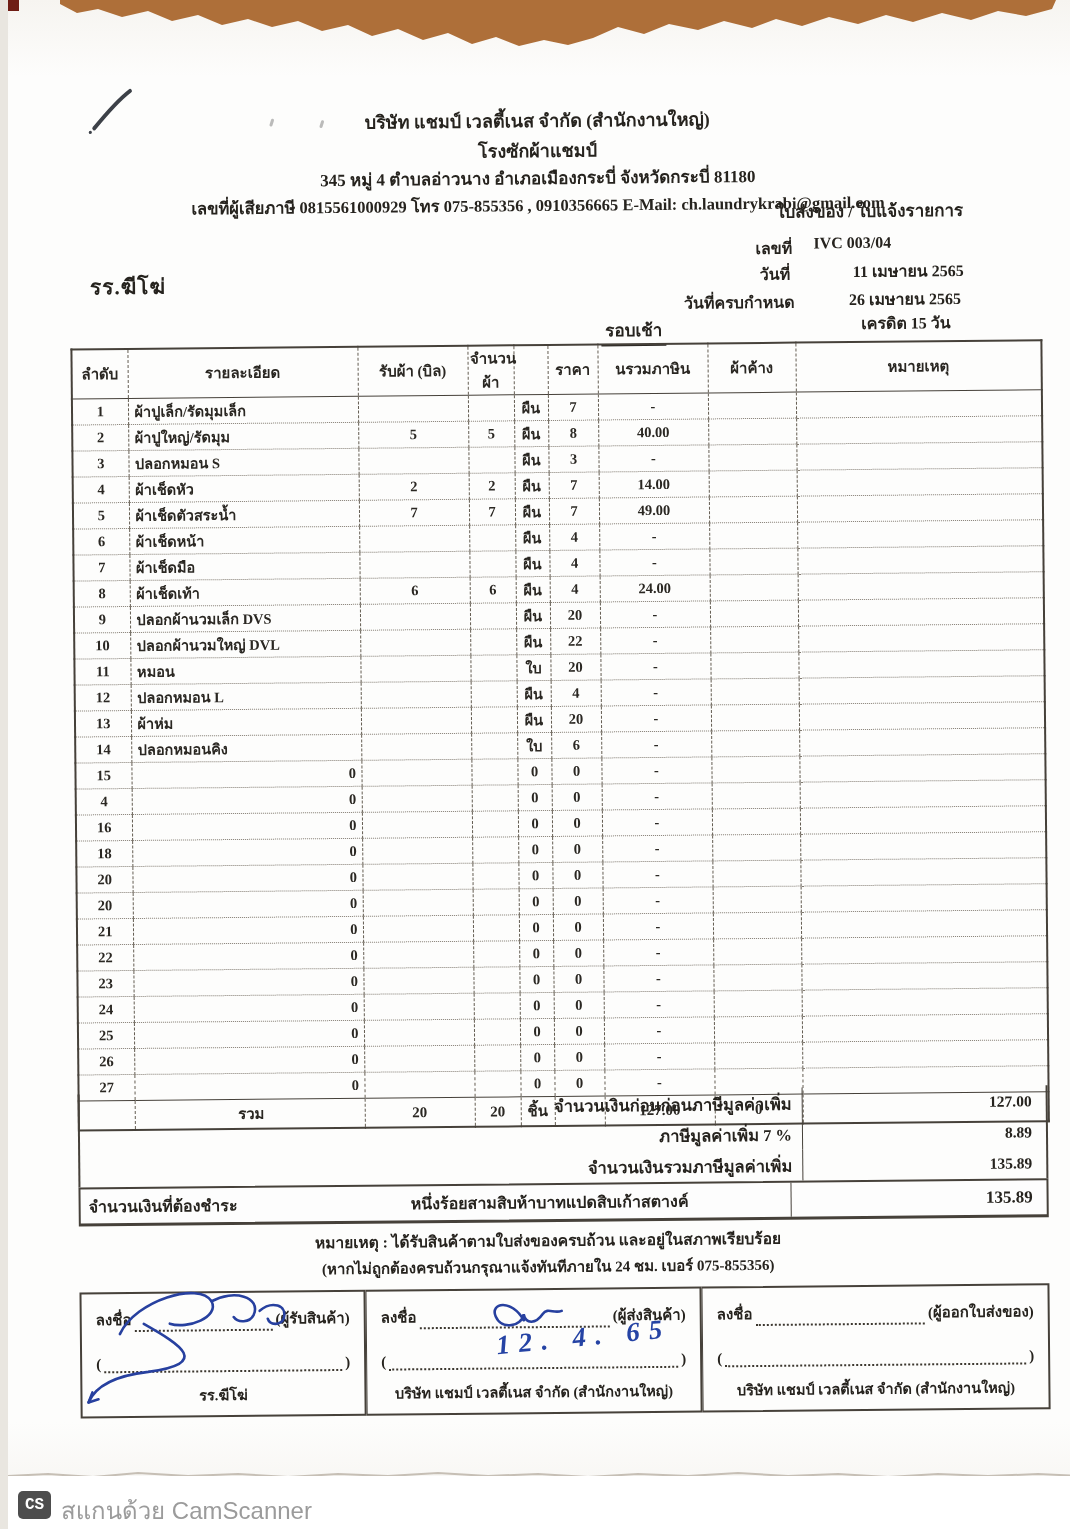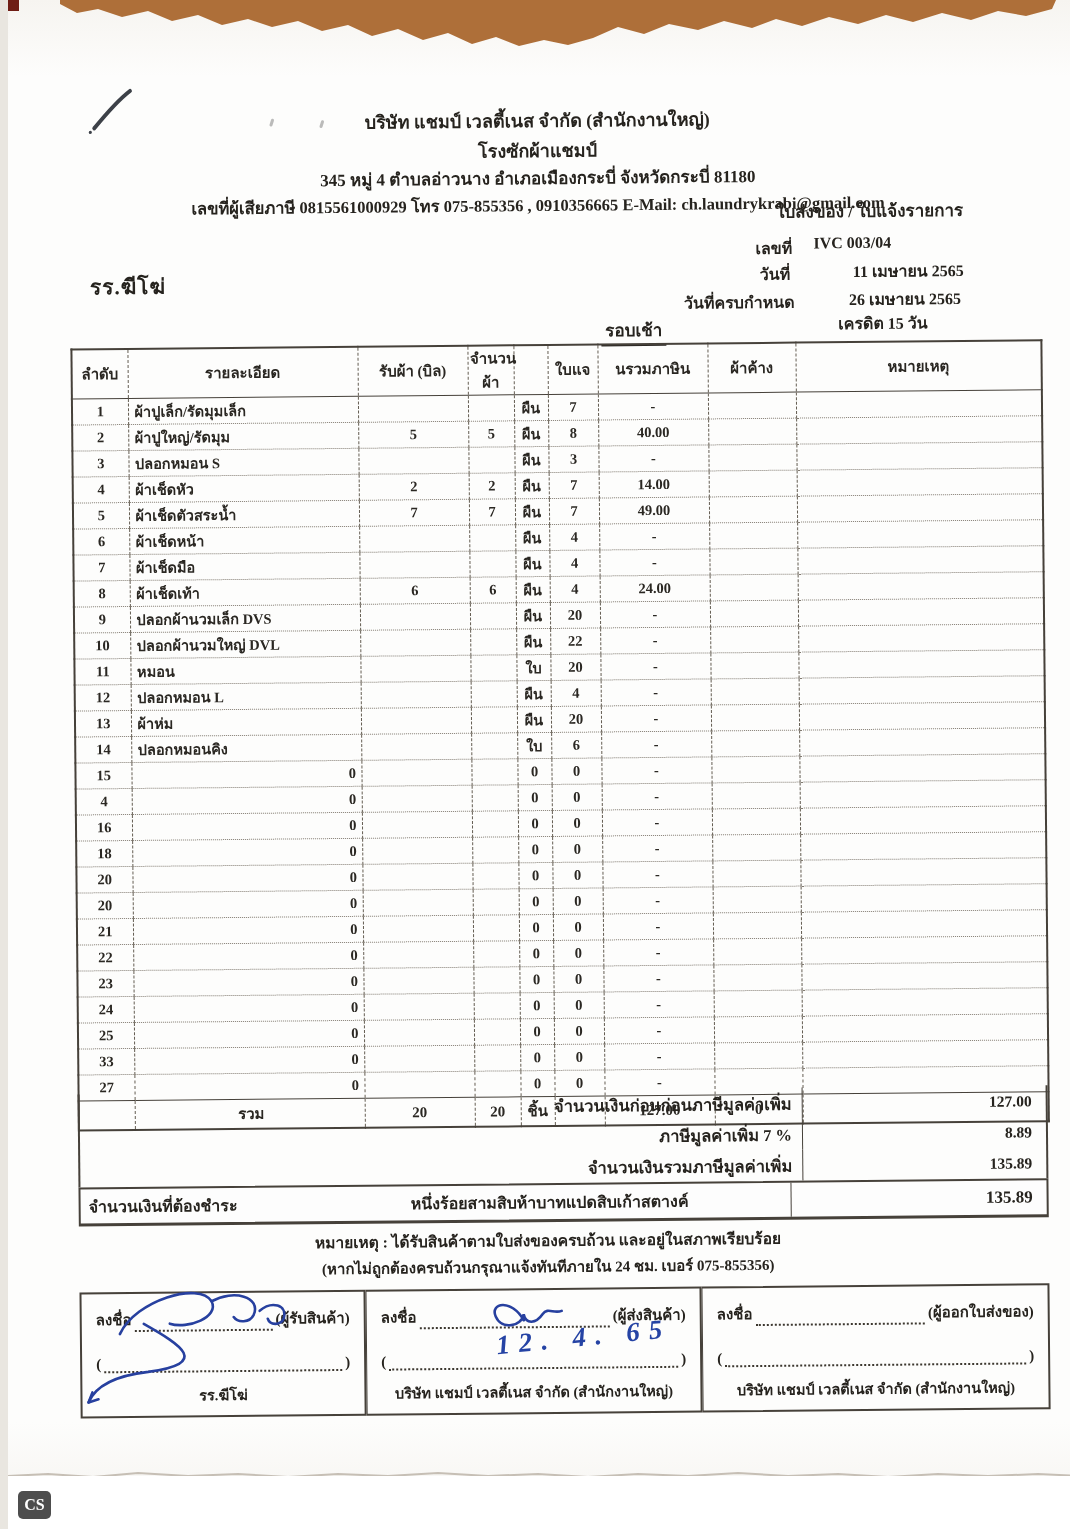--- a/index.html
+++ b/index.html
@@ -59,21 +59,21 @@
   .org{position:absolute;left:0;bottom:9px;width:100%;text-align:center;font-size:14.5px;font-weight:bold;}
   .ink{position:absolute;z-index:6;pointer-events:none;}
   .hand-date{position:absolute;left:482px;top:1322px;z-index:6;color:#2543a4;font-size:27px;
       font-style:italic;letter-spacing:9px;transform:rotate(-5deg);font-weight:bold;}
   
   .speck{position:absolute;background:#6b6b6b;opacity:.45;border-radius:2px;}
   
   .footer{position:absolute;left:0;bottom:0;width:1070px;height:50px;background:#ffffff;z-index:10;}
   .torn-bottom{position:absolute;left:0;top:-9px;}
   .cs-badge{position:absolute;left:10px;top:12px;width:33px;height:28px;background:#4d4d4d;border-radius:5px;
-      color:#fff;font-family:Liberation Serif, serif;font-weight:bold;font-size:16px;
+      color:#fff;font-family:Liberation Mono, monospace;font-weight:bold;font-size:16px;
       display:flex;align-items:center;justify-content:center;}
   .cs-text{position:absolute;left:53px;top:12px;color:#9b9b9b;font-size:24px;
       font-family:"Liberation Sans","DejaVu Sans",sans-serif;}
 </style>
 </head>
 <body>
 
 <div class="page">
 
   <svg class="torn-top" width="1070" height="56" viewBox="0 0 1070 56">
@@ -99,21 +99,21 @@
     <div class="abs ctr hdr4">เลขที่ผู้เสียภาษี 0815561000929 โทร 075-855356 , 0910356665 E-Mail: ch.laundrykrabi@gmail.com</div>
     <div class="abs doctype">ใบส่งของ / ใบแจ้งรายการ</div>
 
     <div class="abs customer">รร.ฆีโฆ่</div>
     <div class="abs metal" style="left:752px;top:238px;">เลขที่</div>
     <div class="abs metal" style="left:810px;top:237px;">IVC 003/04</div>
     <div class="abs metal" style="left:756px;top:264px;">วันที่</div>
     <div class="abs metal" style="left:849px;top:262px;">11 เมษายน 2565</div>
     <div class="abs metal" style="left:680px;top:292px;">วันที่ครบกำหนด</div>
     <div class="abs metal" style="left:845px;top:290px;">26 เมษายน 2565</div>
-    <div class="abs metal" style="left:834px;top:314px;text-align:right;">เครดิต 15 วัน</div>
+    <div class="abs metal" style="left:857px;top:314px;text-align:right;">เครดิต 15 วัน</div>
     <div class="abs round">รอบเช้า</div>
 
     <table class="items">
       <colgroup>
         <col style="width:56px">
           <col style="width:230px">
           <col style="width:110px">
           <col style="width:46px">
         <col style="width:34px">
           <col style="width:50px">
@@ -121,21 +121,21 @@
           <col style="width:88px">
           <col style="width:246px">
       </colgroup>
       <thead>
         <tr>
           <th>ลำดับ</th>
           <th>รายละเอียด</th>
           <th>รับผ้า (บิล)</th>
           <th>จำนวนผ้า</th>
           <th></th>
-          <th>ใบแจ</th>
+          <th>ราคา</th>
           <th>นรวมภาษิน</th>
           <th>ผ้าค้าง</th>
           <th>หมายเหตุ</th>
         </tr>
       </thead>
       <tbody>
           <tr>
             <td>1</td>
             <td>ผ้าปูเล็ก/รัดมุมเล็ก</td>
             <td></td>
@@ -404,21 +404,21 @@
             <td class="zero-desc">0</td>
             <td></td>
             <td></td>
             <td>0</td>
             <td>0</td>
             <td>-</td>
             <td></td>
             <td></td>
           </tr>
           <tr>
-            <td>33</td>
+            <td>26</td>
             <td class="zero-desc">0</td>
             <td></td>
             <td></td>
             <td>0</td>
             <td>0</td>
             <td>-</td>
             <td></td>
             <td></td>
           </tr>
           <tr>
@@ -533,15 +533,16 @@
 
   </div>
 
   <div class="footer">
     <svg class="torn-bottom" width="1070" height="10" viewBox="0 0 1070 10">
       <path d="M0,6 L40,4 L85,7 L130,3 L180,6 L230,4 L280,7 L330,4 L380,6 L430,3 L480,6 L530,4 L580,7
                L630,4 L680,6 L730,3 L780,6 L830,4 L880,7 L930,4 L980,6 L1030,4 L1070,6" fill="none" stroke="#c6bfb5" stroke-width="2"></path>
       <rect x="0" y="6" width="1070" height="4" fill="#ffffff"></rect>
     </svg>
     <div class="cs-badge">CS</div>
+    <div class="cs-text">สแกนด้วย CamScanner</div>
   </div>
 
 </div>
 
 </body></html>

